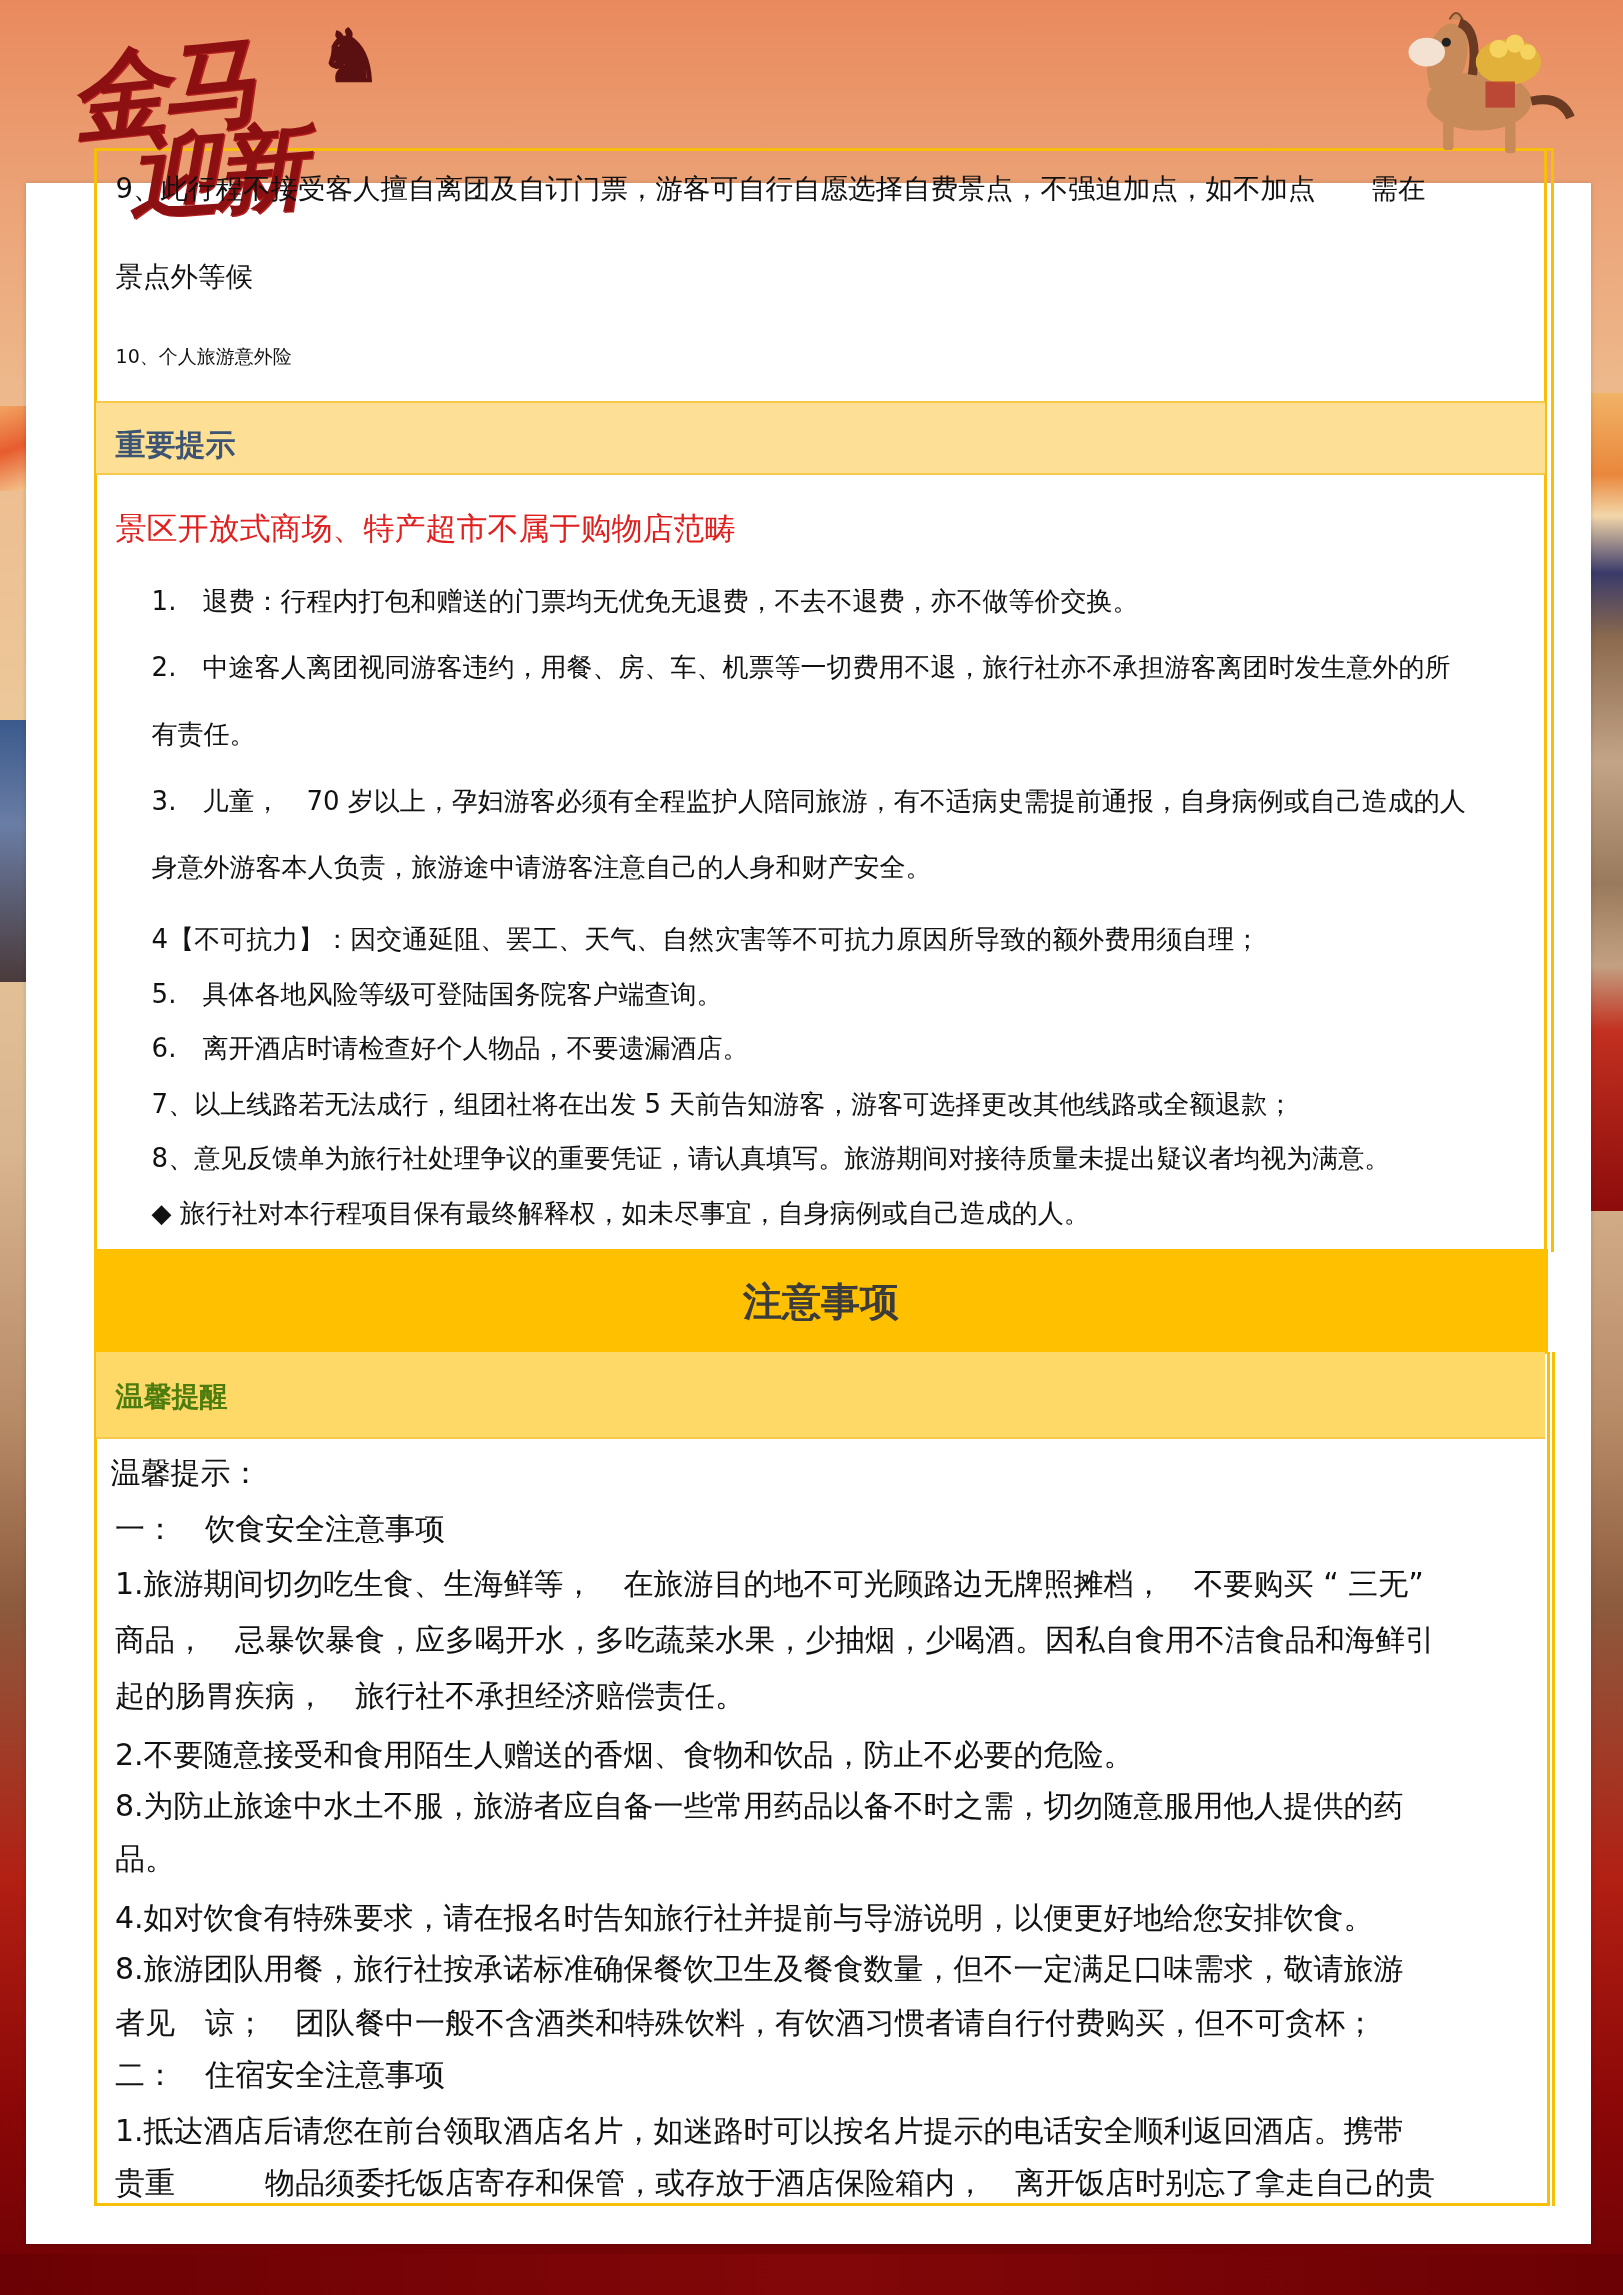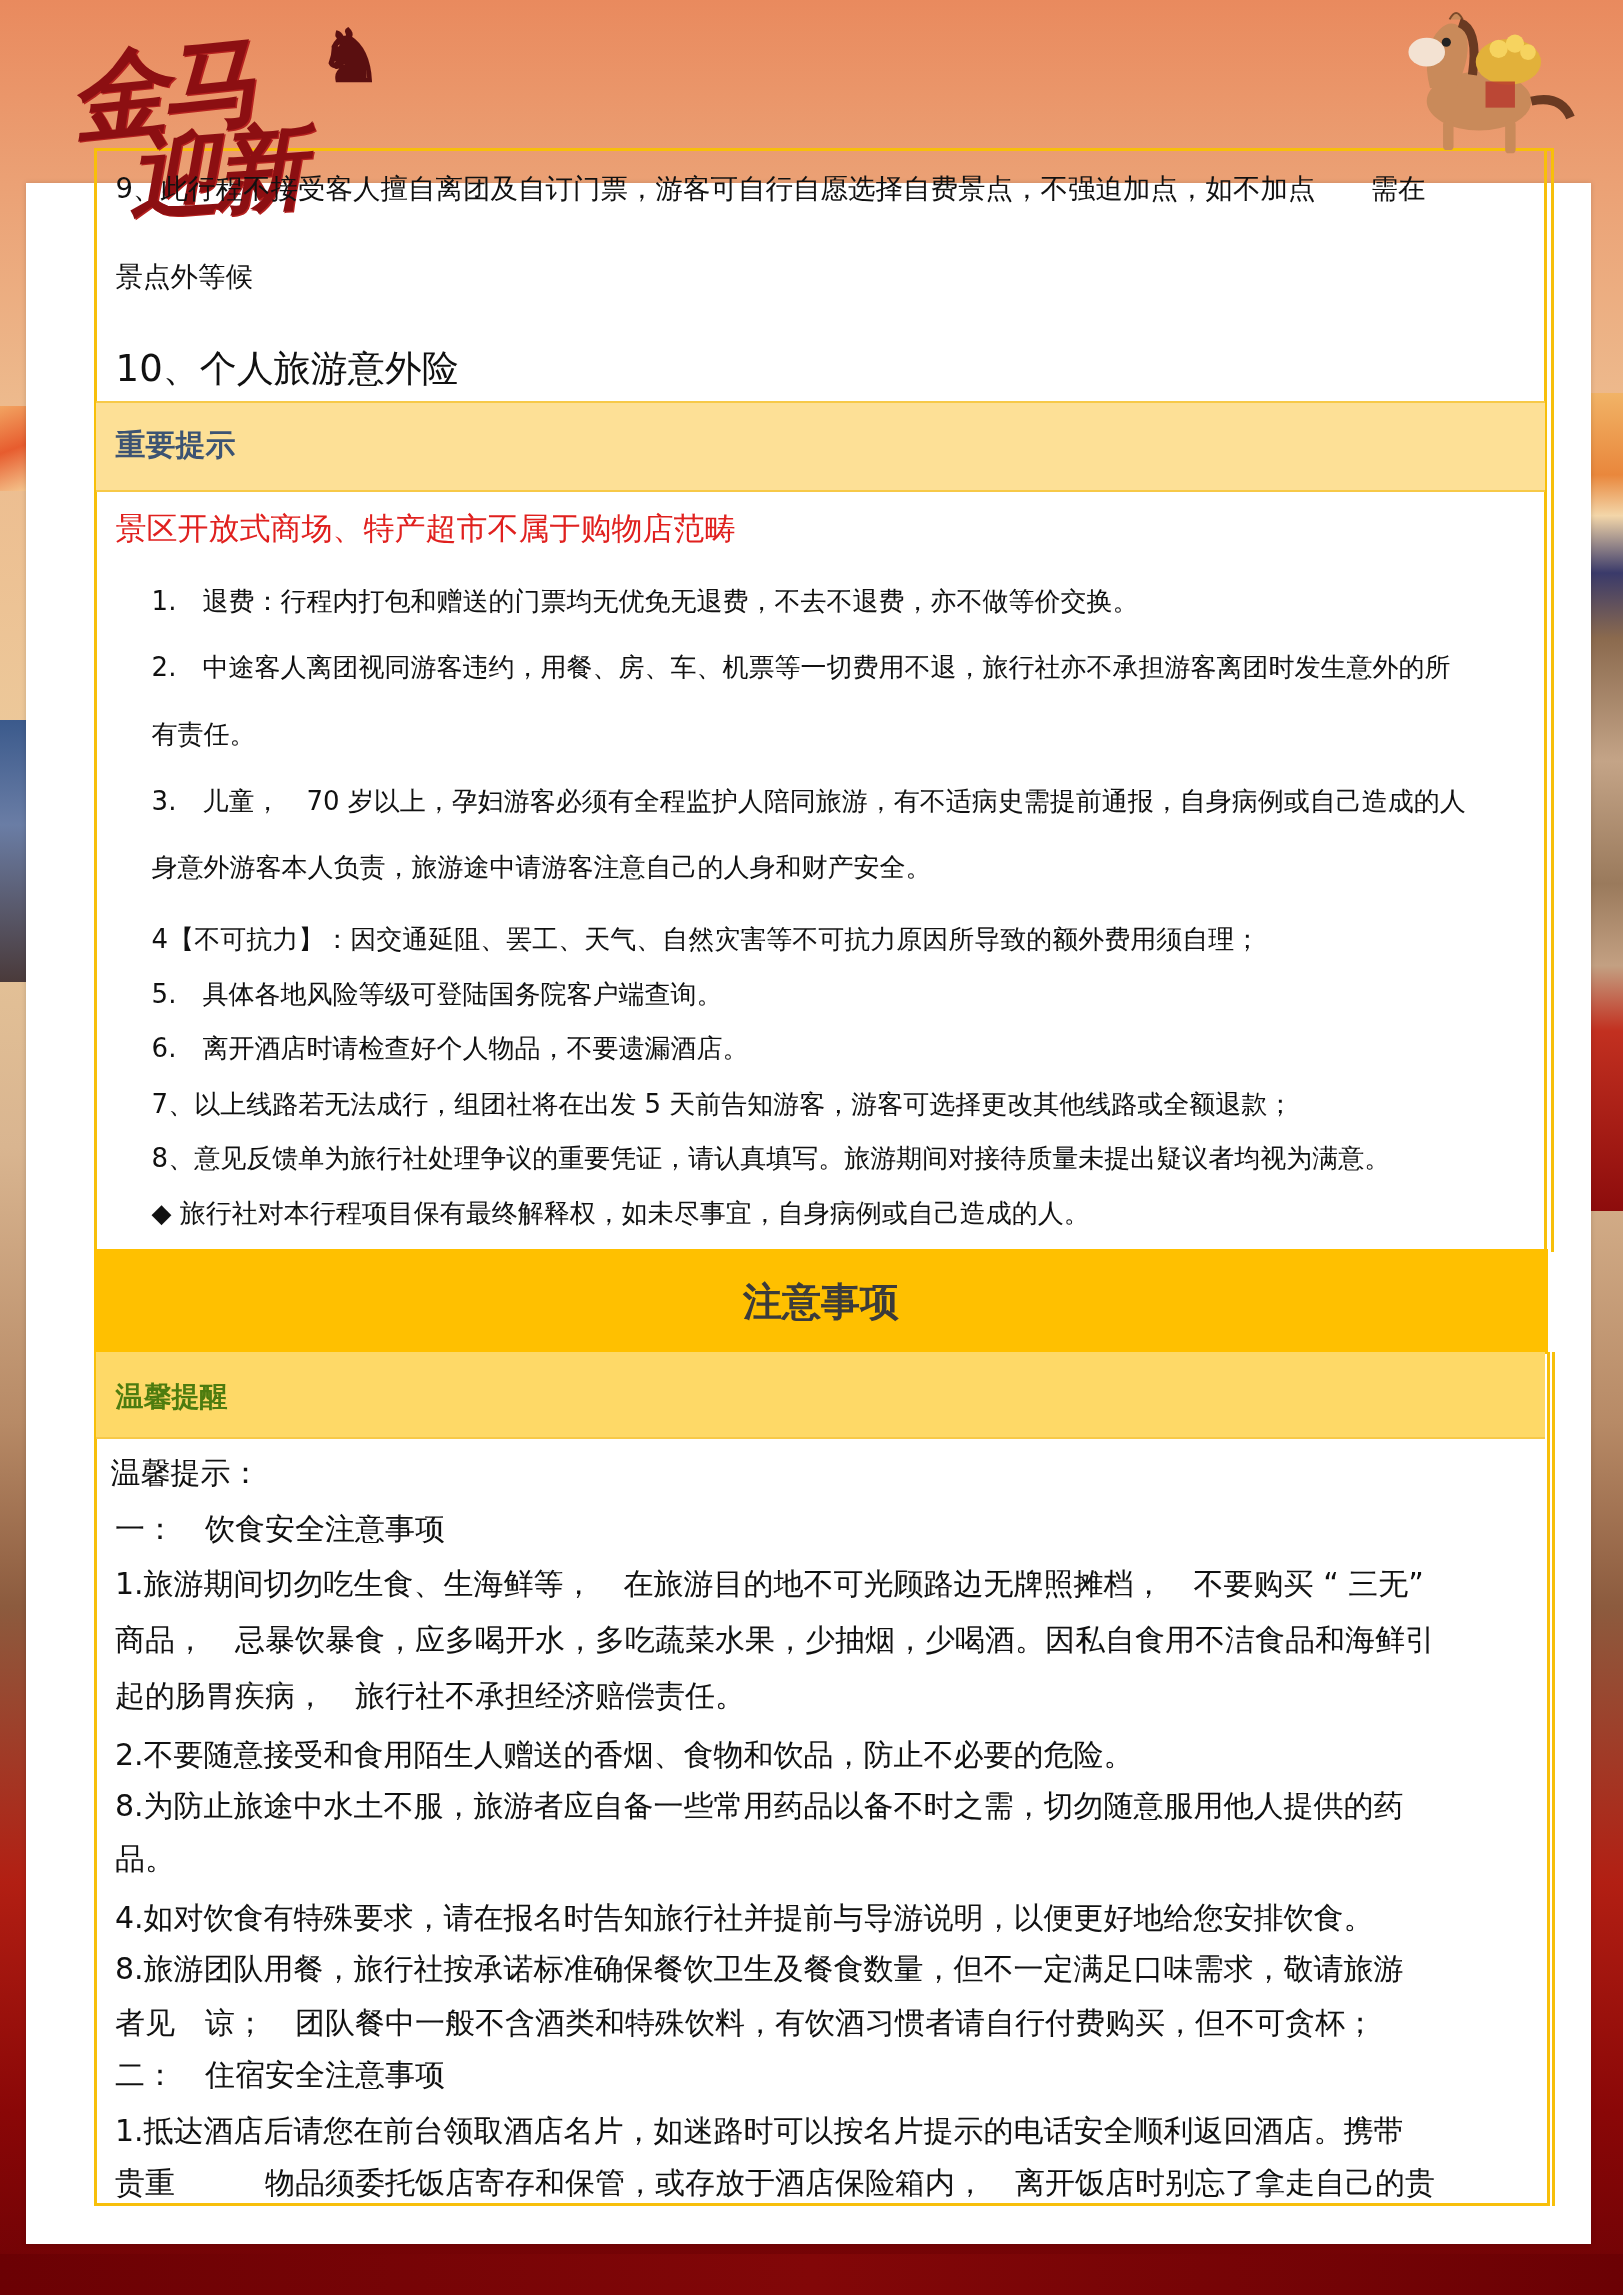--- a/index.html
+++ b/index.html
@@ -57,21 +57,21 @@
   .content {
     position: absolute; left: 96px; top: 151px; width: 1449px;
     z-index: 4;
   }
   .body-text { color: #111; font-size: 27.5px; }
   .sec-a .line { padding-left: 19.6px; }
   .sec-a .l1 { position: absolute; top: 19.6px; }
   .sec-a .l2 { position: absolute; top: 108px; }
   .sec-a .l3 { position: absolute; top: 193px; }
   .hdr-important {
-    position: absolute; top: 250px; left: 0; width: 1449px; height: 91px;
+    position: absolute; top: 250px; left: 0; width: 1449px; height: 74px;
     background: #fde096; border-top: 2px solid #f7c948; border-bottom: 2px solid #f7c948;
     box-sizing: border-box;
   }
   .hdr-important span {
     position: absolute; left: 19.6px; top: 22px; font-size: 30px; font-weight: bold; color: #3c5373;
   }
   .red-line { position: absolute; top: 357px; left: 19.6px; font-size: 31px; color: #e0201e; }
   .imp-list div { position: absolute; left: 19.6px; font-size: 26px; color: #111; white-space: nowrap; margin-left: 36px; }
   .sec-notice {
     position: absolute; top: 1098px; left: -2px; width: 1454px; height: 105px;
@@ -132,21 +132,21 @@
 <div class="frame-top"></div>
 <div class="frame-right-double"></div>
 <div class="frame-bottom"></div>
 <div class="frame-bottom-right"></div>
 
 <div class="content">
 
   <div class="sec-a body-text">
     <div class="line l1" style="font-size:27.5px;white-space:nowrap;">9、此行程不接受客人擅自离团及自订门票，游客可自行自愿选择自费景点，不强迫加点，如不加点　　需在</div>
     <div class="line l2" style="font-size:27.5px;">景点外等候</div>
-    <div class="line l3" style="font-size:37px;">10、个人旅游意外险</div>
+    <div class="line l3" style="font-size:19px;">10、个人旅游意外险</div>
   </div>
 
   <div class="hdr-important">
     <span>重要提示</span>
   </div>
 
   <div class="red-line">景区开放式商场、特产超市不属于购物店范畴</div>
 
   <div class="imp-list">
     <div style="top:433px">1.　退费：行程内打包和赠送的门票均无优免无退费，不去不退费，亦不做等价交换。</div>

